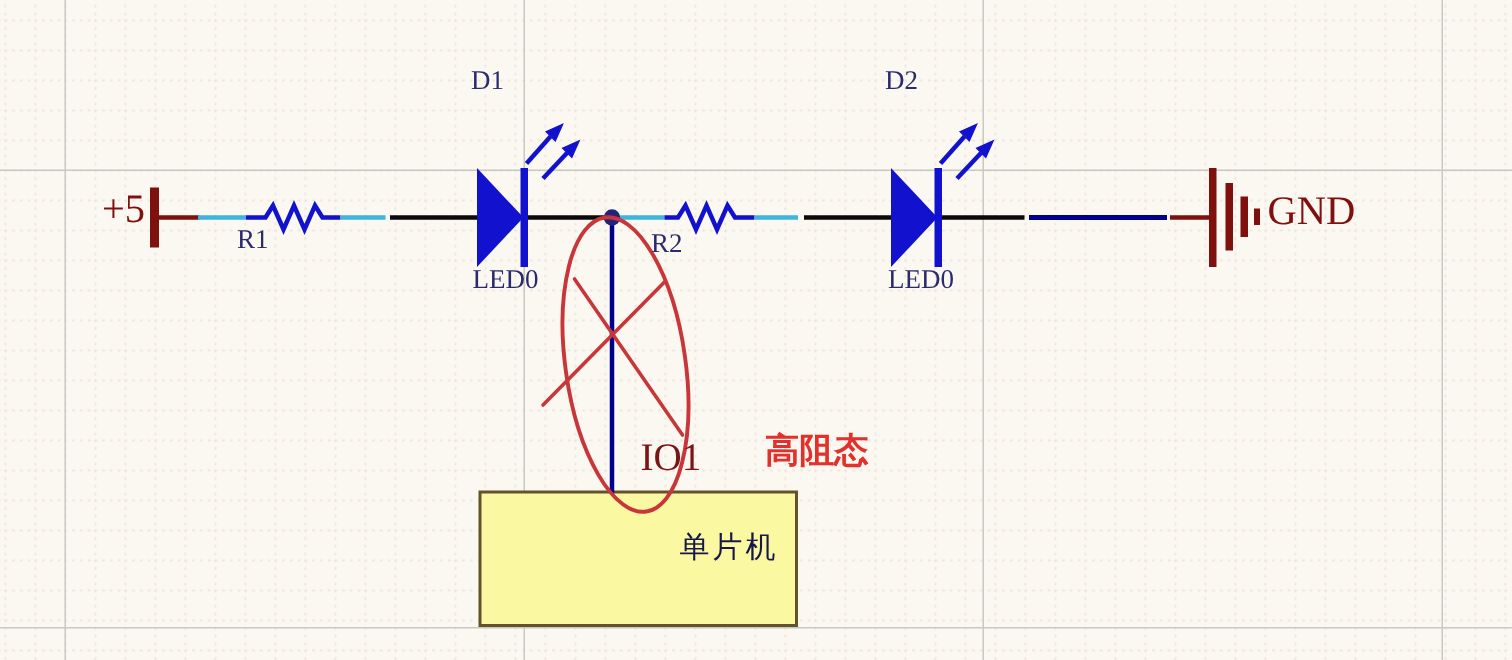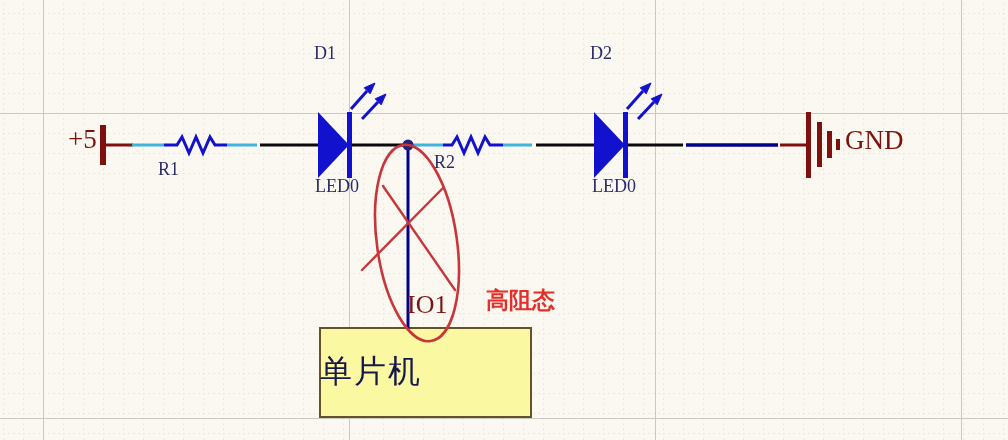--- a/index.html
+++ b/index.html
@@ -29,32 +29,32 @@
   }
   .stage svg{position:absolute;left:0;top:0;}
   .lbl{
     position:absolute;
     line-height:1;
     white-space:nowrap;
     user-select:none;
   }
   .lbl-blue{color:var(--label-blue);font-size:18px;}
   .lbl-red{color:var(--power-red);font-size:27px;}
-  .lbl-maroon{color:var(--net-maroon);font-size:26px;}
+  .lbl-maroon{color:var(--net-maroon);font-size:26px;margin-left:20px;}
   .lbl-anno{
     color:var(--anno-text-red);
     font-family:"Liberation Sans", sans-serif;
     font-weight:bold;
     font-size:23px;
   }
   .lbl-mcu{
     color:var(--mcu-text);
-    font-size:32px;
+    font-size:20px;
     width:199px;
-    text-align:left;
+    text-align:right;
     letter-spacing:2px;
   }
 </style>
 </head>
 <body>
 
 <div class="stage">
 
   <svg width="1008" height="440" viewBox="0 0 1008 440">
     <defs>
@@ -129,24 +129,24 @@
     <circle cx="408" cy="145" r="5.5" style="fill:#23237B"></circle>
 
     <g fill="none" stroke-linecap="round" style="stroke:var(--anno-red,#C9363A)">
       <ellipse cx="417" cy="243" rx="40" ry="99" transform="rotate(-8 417 243)" stroke-width="2.6"></ellipse>
       <line x1="362" y1="270" x2="443" y2="188" stroke-width="2.4"></line>
       <line x1="383" y1="186" x2="455" y2="290" stroke-width="2.4"></line>
     </g>
   </svg>
 
   <div class="lbl lbl-red" style="left:68px;  top:126px;">+5</div>
-  <div class="lbl lbl-blue" style="left:158px; top:160px;">R1</div>
+  <div class="lbl lbl-blue" style="left:158px; top:150px;">R1</div>
   <div class="lbl lbl-blue" style="left:314px; top:44px;">D1</div>
   <div class="lbl lbl-blue" style="left:315px; top:177px;">LED0</div>
   <div class="lbl lbl-blue" style="left:434px; top:153px;">R2</div>
   <div class="lbl lbl-blue" style="left:590px; top:44px;">D2</div>
   <div class="lbl lbl-blue" style="left:592px; top:177px;">LED0</div>
   <div class="lbl lbl-red" style="left:845px; top:127px;text-align:right;">GND</div>
   <div class="lbl lbl-maroon" style="left:407px; top:292px;">IO1</div>
-  <div class="lbl lbl-anno" style="left:486px; top:289px;text-align:right;">高阻态</div>
+  <div class="lbl lbl-anno" style="left:510px; top:289px;text-align:right;">高阻态</div>
   <div class="lbl lbl-mcu" style="left:320px; top:355px;">单片机</div>
 
 </div>
 
 </body></html>

